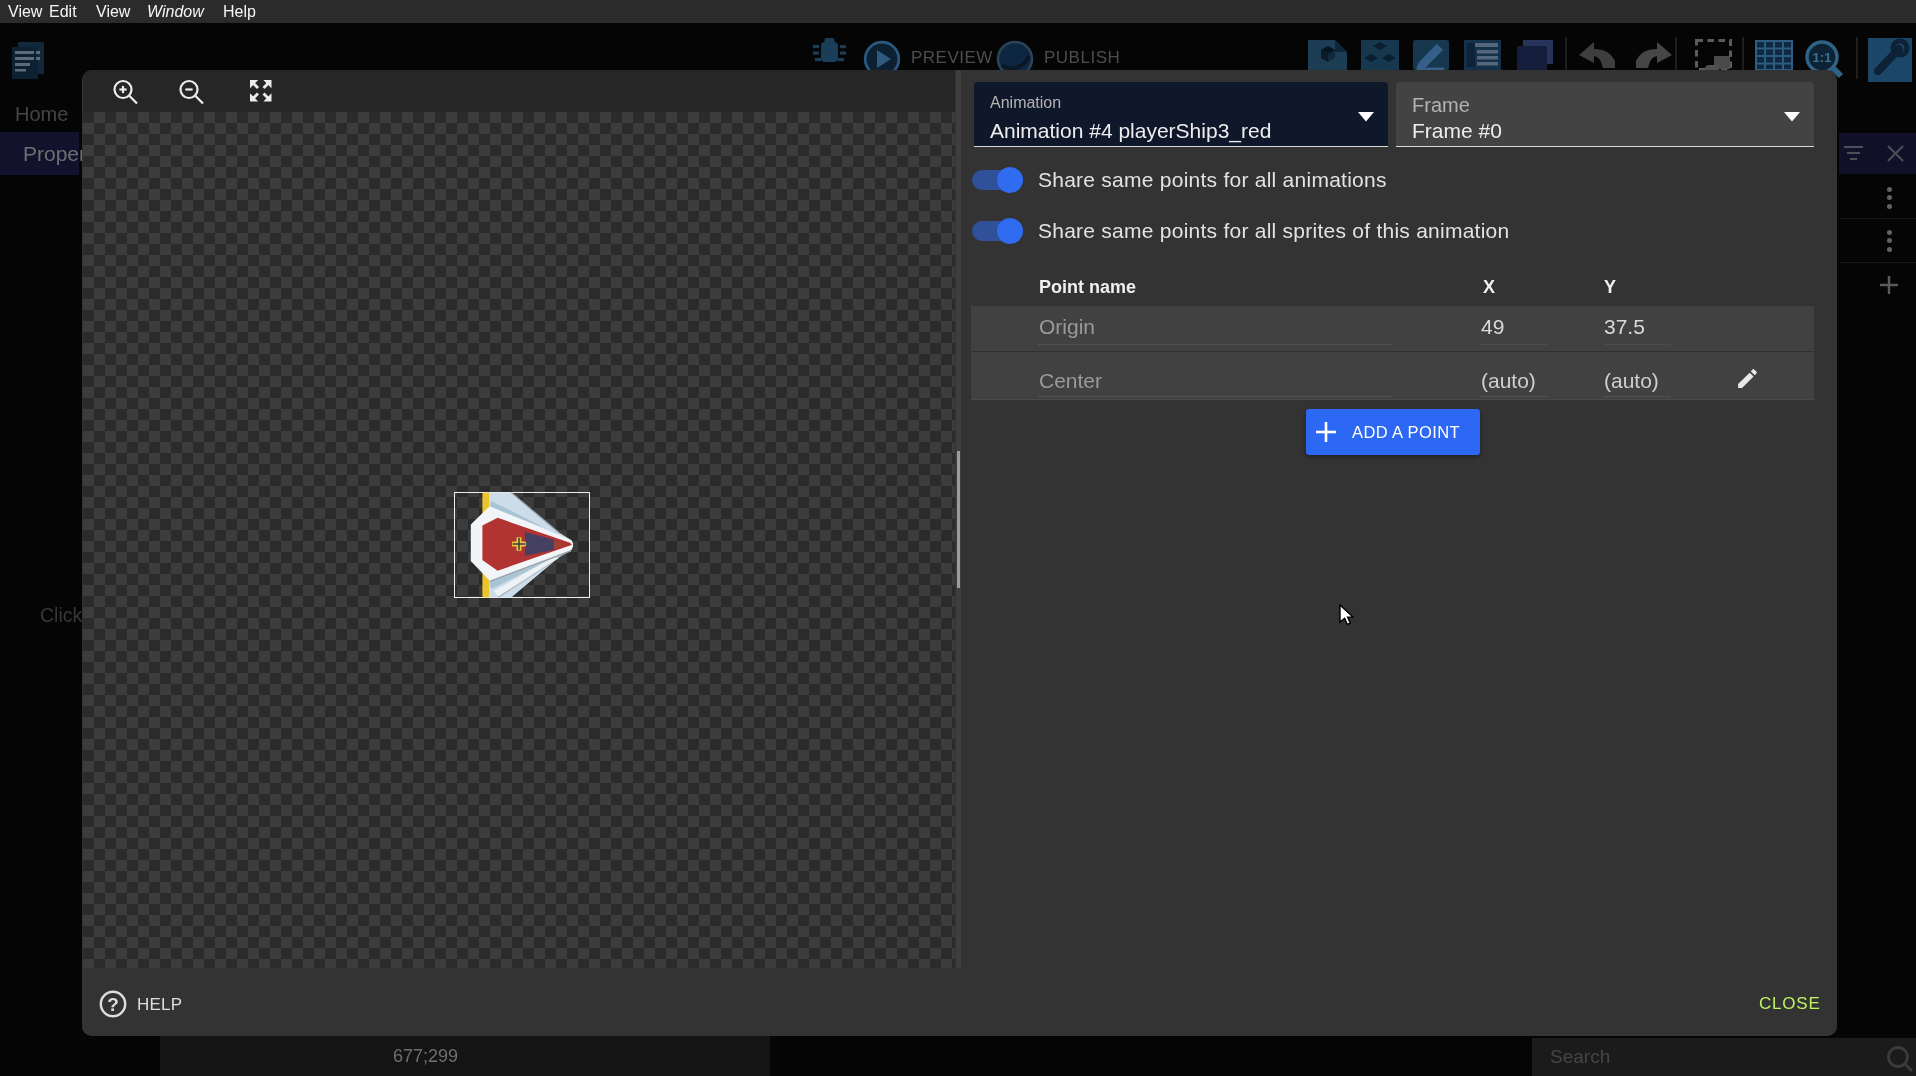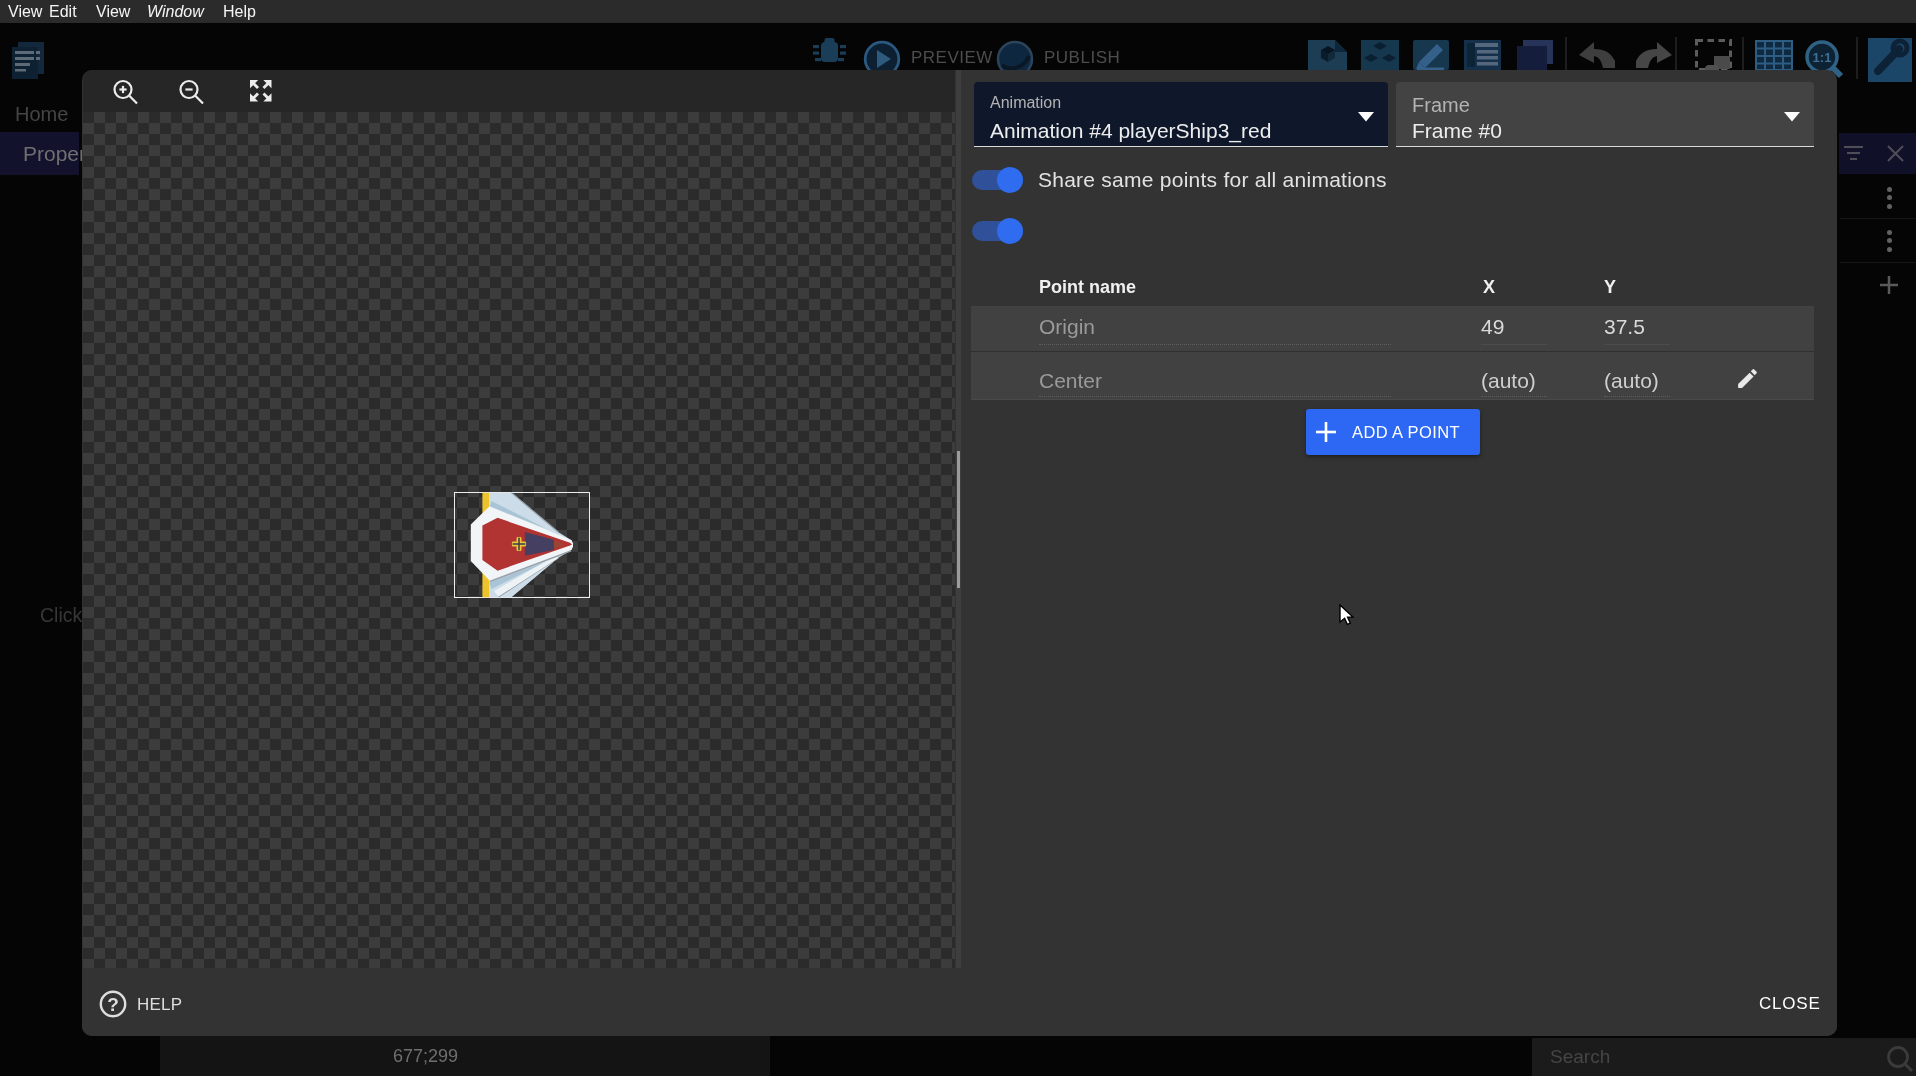--- a/index.html
+++ b/index.html
@@ -279,20 +279,21 @@
   <div class="abs" style="left:890px;top:98px;width:51px;height:24px;">
     <div class="abs" style="left:0;top:2px;width:51px;height:20px;border-radius:10px;background:#30519a;"></div>
     <div class="abs" style="left:25px;top:-1px;width:26px;height:26px;border-radius:50%;background:#2f6cf0;"></div>
   </div>
   <div class="abs" style="left:956px;top:98px;font-size:21px;letter-spacing:0.25px;color:#e2e2e2;text-align:right;">Share same points for all animations</div>
 
   <div class="abs" style="left:890px;top:149px;width:51px;height:24px;">
     <div class="abs" style="left:0;top:2px;width:51px;height:20px;border-radius:10px;background:#30519a;"></div>
     <div class="abs" style="left:25px;top:-1px;width:26px;height:26px;border-radius:50%;background:#2f6cf0;"></div>
   </div>
+  <div class="abs" style="left:956px;top:149px;font-size:21px;letter-spacing:0.25px;color:#e2e2e2;">Share same points for all sprites of this animation</div>
 
   <div class="abs" style="left:957px;top:207px;font-size:18px;font-weight:bold;color:#f0f0f0;">Point name</div>
   <div class="abs" style="left:1401px;top:207px;font-size:18px;font-weight:bold;color:#f0f0f0;">X</div>
   <div class="abs" style="left:1522px;top:207px;font-size:18px;font-weight:bold;color:#f0f0f0;">Y</div>
 
   <div class="abs" style="left:889px;top:236px;width:843px;height:45px;background:#414141;border-bottom:1px solid #303030;">
     <div class="abs" style="left:68px;top:9px;font-size:21px;color:#9a9a9a;">Origin</div>
     <div class="abs" style="left:68px;top:38px;width:352px;border-bottom:1.5px dotted #5e5e5e;"></div>
     <div class="abs" style="left:510px;top:9px;font-size:21px;color:#d9d9d9;">49</div>
     <div class="abs" style="left:510px;top:38px;width:66px;border-bottom:1px solid #4c4c4c;"></div>
@@ -320,19 +321,19 @@
       </svg>
     <span class="abs" style="left:46px;top:14px;font-size:16.5px;letter-spacing:0.4px;">ADD A POINT</span>
   </div>
 
   <div class="abs" style="left:0;top:898px;width:1755px;height:68px;background:#333333;border-radius:0 0 10px 10px;">
     <svg class="abs" style="left:17px;top:22px;" width="28" height="28" viewBox="0 0 28 28">
       <circle cx="14" cy="14" r="12.2" fill="none" stroke="#dedede" stroke-width="2.4"></circle>
       <text x="14" y="20.5" font-size="19" font-weight="bold" fill="#dedede" text-anchor="middle" font-family="Liberation Sans,sans-serif">?</text>
     </svg>
     <span class="abs" style="left:55px;top:27px;font-size:17px;letter-spacing:0.2px;color:#dedede;">HELP</span>
-    <span class="abs" style="left:1677px;top:26px;font-size:17px;letter-spacing:0.8px;color:#ffffff;">CLOSE</span>
+    <span class="abs" style="left:1677px;top:26px;font-size:17px;letter-spacing:0.8px;color:#bef264;">CLOSE</span>
   </div>
 </div>
 
 <svg class="abs" style="left:1339px;top:604px;" width="16" height="22" viewBox="0 0 16 22">
   <path d="M1 1 L1 18 L5.6 14.3 L8.3 20.4 L11.3 19.1 L8.6 13.1 L13.9 13.1 Z" fill="#fff" stroke="#000" stroke-width="1.4"></path>
 </svg>
 
 </body></html>

